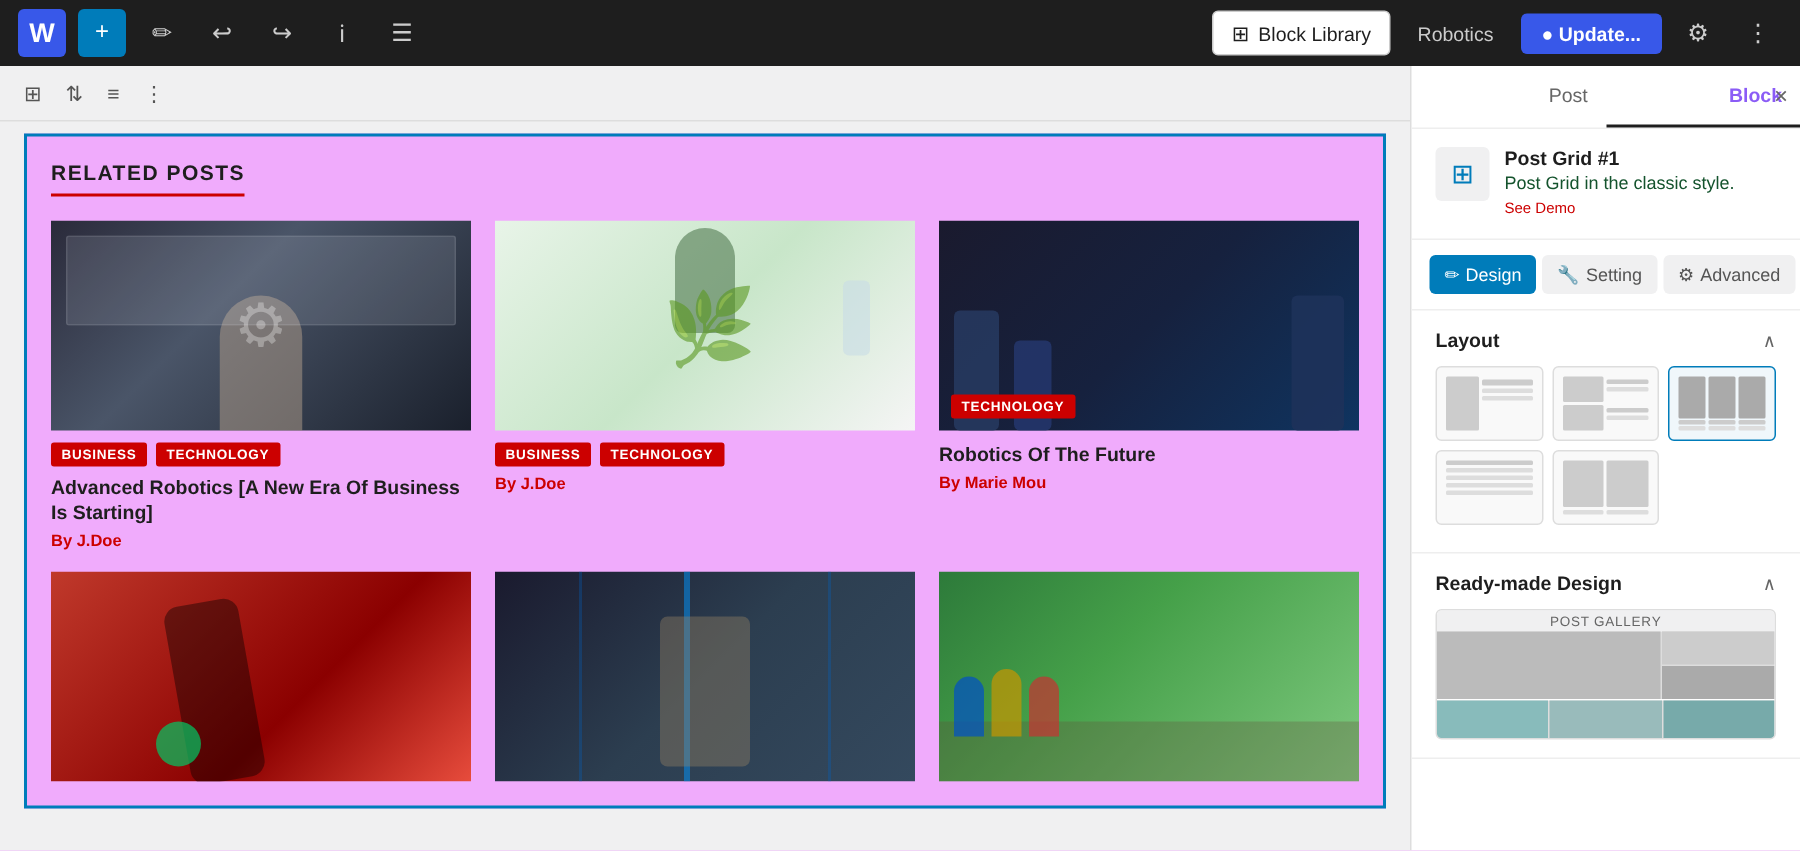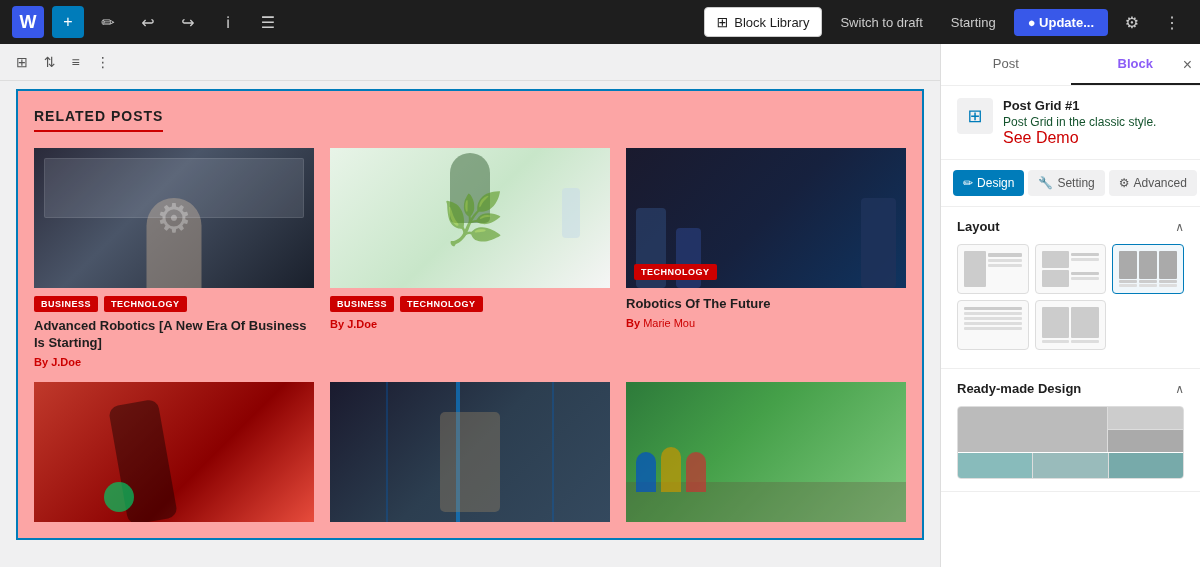--- a/index.html
+++ b/index.html
@@ -54,21 +54,21 @@
       display: flex; align-items: center; padding: 6px 12px; background: #f0f0f1;
       gap: 8px; border-bottom: 1px solid #ddd;
     }
     .block-toolbar-btn {
       background: transparent; border: none; cursor: pointer; color: #555;
       padding: 4px; border-radius: 4px; font-size: 14px; display: flex; align-items: center;
     }
 
     
     .block-content {
-      margin: 8px 16px; border: 2px solid #007cba; background: #fca5a5; padding: 16px;
+      margin: 8px 16px; border: 2px solid #007cba; background: #f0abfc; padding: 16px;
     }
     .related-posts-title {
       font-size: 14px; font-weight: 700; letter-spacing: 1px; color: #1e1e1e;
       border-bottom: 2px solid #c00; padding-bottom: 6px; margin-bottom: 16px; display: inline-block;
     }
 
     
     .posts-grid {
       display: grid; grid-template-columns: repeat(3, 1fr); gap: 16px;
     }
@@ -110,40 +110,40 @@
     }
 
     
     .sidebar {
       width: 260px; background: white; border-left: 1px solid #ddd; overflow-y: auto; flex-shrink: 0;
     }
     .sidebar-header {
       display: flex; border-bottom: 1px solid #eee; position: relative;
     }
     .sidebar-tab {
-      flex: 1; padding: 12px; text-align: center; font-size: 13px; cursor: pointer;
+      flex: 1; padding: 12px; text-align: right; font-size: 13px; cursor: pointer;
       border-bottom: 2px solid transparent; color: #666;
     }
     .sidebar-tab.active { border-bottom-color: #1e1e1e; color: #8b5cf6; font-weight: 700; }
     .sidebar-close {
       position: absolute; right: 8px; top: 50%; transform: translateY(-50%);
       background: none; border: none; cursor: pointer; font-size: 16px; color: #666;
     }
 
     
     .block-info {
       padding: 12px 16px; border-bottom: 1px solid #eee; display: flex; gap: 10px; align-items: flex-start;
     }
     .block-icon {
       width: 36px; height: 36px; background: #f0f0f1; border-radius: 4px;
       display: flex; align-items: center; justify-content: center; flex-shrink: 0;
     }
     .block-info-text h3 { font-size: 13px; font-weight: 600; color: #1e1e1e; }
     .block-info-text p { font-size: 12px; color: #14532d; margin-top: 2px; }
-    .see-demo { color: #c00; font-size: 16px; text-decoration: none; font-weight: 500; }
+    .see-demo { color: #c00; font-size: 10px; text-decoration: none; font-weight: 500; }
 
     
     .panel-tabs {
       display: flex; gap: 4px; padding: 10px 12px; border-bottom: 1px solid #eee;
     }
     .panel-tab {
       padding: 6px 10px; border-radius: 4px; font-size: 12px; cursor: pointer; border: none;
       display: flex; align-items: center; gap: 4px;
     }
     .panel-tab.design { background: #007cba; color: white; }
@@ -202,24 +202,21 @@
   <button class="toolbar-btn">↩</button>
   <button class="toolbar-btn">↪</button>
   <button class="toolbar-btn">ℹ</button>
   <button class="toolbar-btn">☰</button>
   <div class="toolbar-right">
     <button class="block-library-btn">
       <span style="font-size:14px;">⊞</span>
       <span>Block Library</span>
     </button>
     <button class="switch-draft-btn">
-      <span>Switch to draft</span>
-    </button>
-    <button class="switch-draft-btn">
-      <span>Starting</span>
+      <span>Robotics</span>
     </button>
     <button class="update-btn">
       <span>● </span><span>Update...</span>
     </button>
     <button class="gear-btn">⚙</button>
     <button class="more-btn">⋮</button>
   </div>
 </div>
 
 <div class="content-area">
@@ -278,21 +275,21 @@
             <div style="position:absolute;bottom:0;left:10px;width:30px;height:80px;background:rgba(40,60,100,0.8);border-radius:4px;"></div>
             <div style="position:absolute;bottom:0;left:50px;width:25px;height:60px;background:rgba(40,60,120,0.7);border-radius:4px;"></div>
             <div style="position:absolute;bottom:0;right:10px;width:35px;height:90px;background:rgba(30,50,90,0.9);border-radius:4px;"></div>
             <div class="tag-overlay">
               <span class="tag">TECHNOLOGY</span>
             </div>
           </div>
           <div class="post-title" style="margin-top:8px;">Robotics Of The Future</div>
           <div class="post-author">
             <span>By</span>
-            <span style="color:#c00;font-weight:400;">Marie Mou</span>
+            <span style="color:#c00;font-weight:700;">Marie Mou</span>
           </div>
         </div>
       </div>
 
       
       <div class="posts-grid" style="margin-top:14px;">
         <div class="post-card">
           <div class="post-image-placeholder img-running" style="position:relative;">
 
             <div style="position:absolute;bottom:0;left:30%;width:50px;height:120px;background:rgba(0,0,0,0.4);border-radius:10px;transform:rotate(-10deg);"></div>
@@ -438,20 +435,21 @@
         <div style=""></div>
       </div>
     </div>
 
     <div class="section">
       <div class="section-header">
         <span class="section-title">Ready-made Design</span>
         <span class="chevron">∧</span>
       </div>
       <div class="ready-made-preview">
+        <div class="ready-made-label">POST GALLERY</div>
 
         <div style="display:grid;grid-template-columns:2fr 1fr;gap:1px;background:#ddd;">
           <div style="background:#bbb;height:45px;"></div>
           <div style="display:grid;grid-rows:1fr 1fr;gap:1px;background:#ddd;">
             <div style="background:#ccc;height:22px;"></div>
             <div style="background:#aaa;height:22px;"></div>
           </div>
         </div>
 
         <div style="display:grid;grid-template-columns:1fr 1fr 1fr;gap:1px;background:#ddd;margin-top:1px;">

